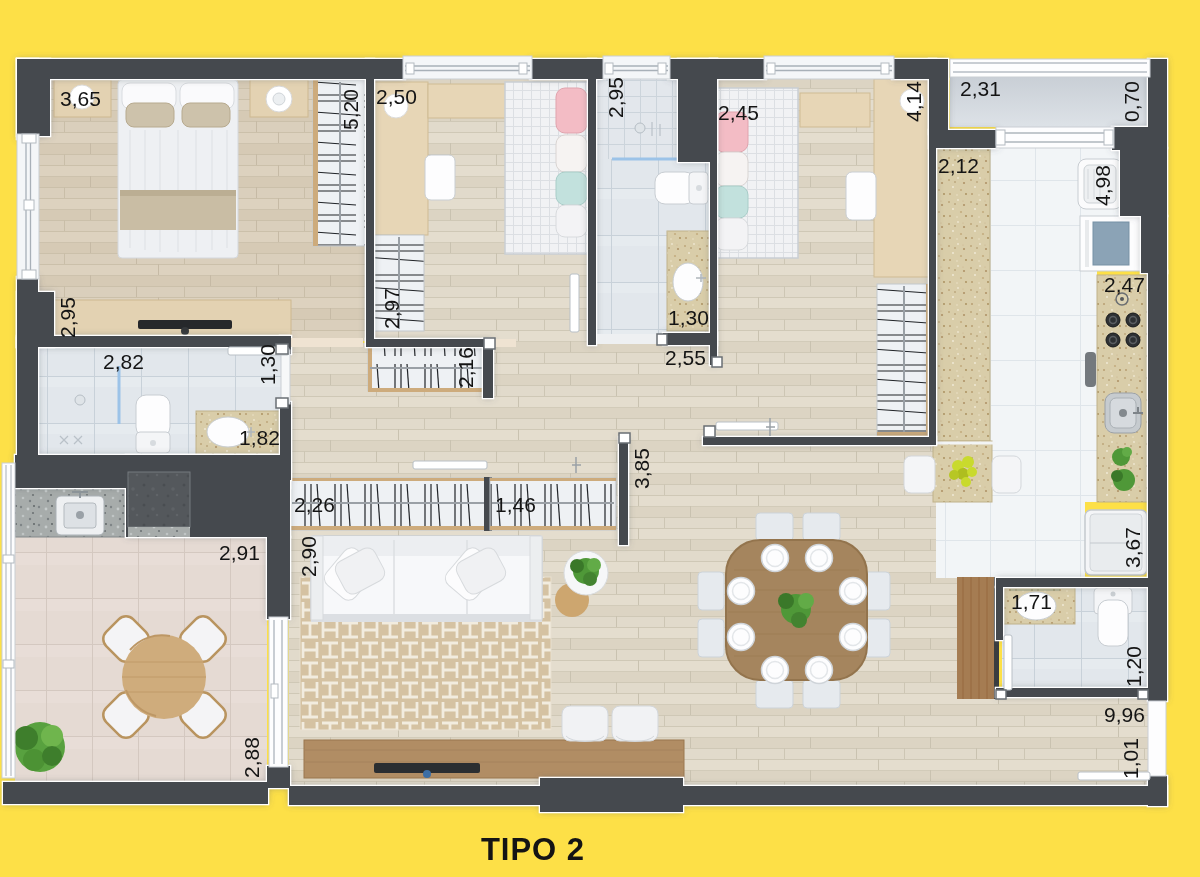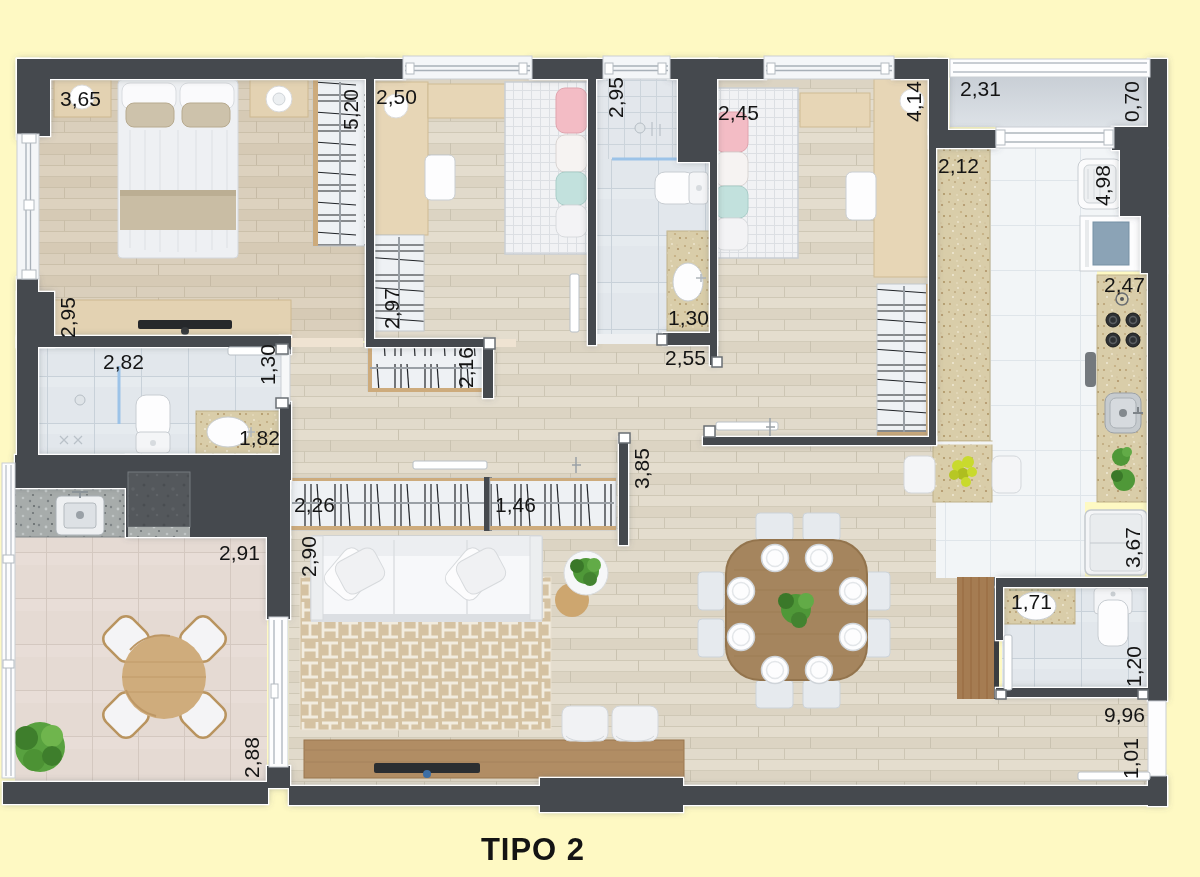--- a/index.html
+++ b/index.html
@@ -1,16 +1,16 @@
 <!DOCTYPE html>
 <html><head>
 <meta charset="utf-8">
 <style>
   html,body{margin:0;padding:0;background:#fff;}
-  .page{position:relative;width:1200px;height:877px;background:#fef9c3;overflow:hidden;}
+  .page{position:relative;width:1200px;height:877px;background:#fde047;overflow:hidden;}
   svg{display:block;}
   text{font-family:"Liberation Sans",sans-serif;fill:#141414;}
 </style>
 </head>
 <body>
 <div class="page">
 <svg width="1200" height="877" viewBox="0 0 1200 877">
 <defs>
   <pattern id="wood" patternUnits="userSpaceOnUse" width="120" height="33">
     <rect width="120" height="33" fill="#dfd8c8"></rect>

